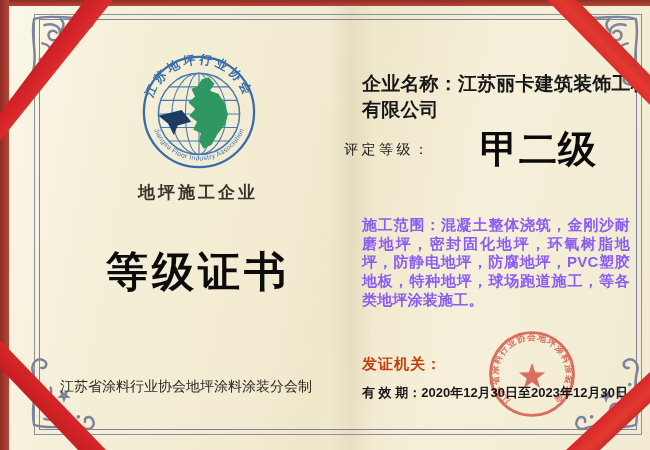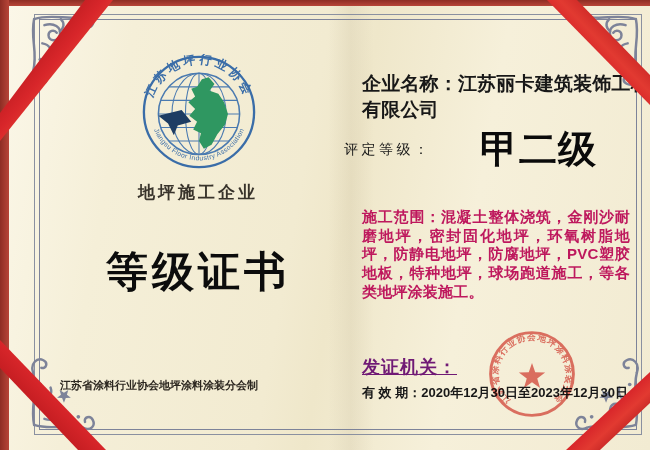--- a/index.html
+++ b/index.html
@@ -32,35 +32,35 @@
   
   .logo-svg{position:absolute;left:141px;top:54px;width:116px;height:116px;}
   .subtitle{position:absolute;left:38px;top:181px;width:320px;text-align:center;
     font-family:"Liberation Serif",serif;font-size:17px;font-weight:600;
     letter-spacing:3px;color:#38332b;}
   .title{position:absolute;left:38px;top:244px;width:320px;text-align:center;
     font-size:42px;font-weight:900;letter-spacing:4px;color:#0c0c0c;}
   .certno-line{position:absolute;left:65px;top:348px;
     font-family:"Liberation Serif",serif;font-size:16px;color:#413b31;}
   .issuer-line{position:absolute;left:60px;top:378px;
-    font-family:"Liberation Serif",serif;font-size:11px;font-weight:700;
+    font-family:"Liberation Serif",serif;font-size:14px;font-weight:400;
     color:#2c2720;letter-spacing:0px;}
 
   
   .company-line{position:absolute;left:362px;top:71px;font-size:19px;
     font-weight:700;color:#181818;letter-spacing:0.2px;}
   .grade-label{position:absolute;left:344px;top:141px;font-size:14px;
     font-weight:400;color:#181818;letter-spacing:3.5px;}
   .grade-value{position:absolute;left:460px;top:124px;font-size:38px;
     font-weight:900;color:#0a0a0a;letter-spacing:1px;margin-left:20px;}
-  .scope-para{position:absolute;left:362px;top:208px;width:268px;
-    font-size:15px;font-weight:600;line-height:18.7px;color:#be185d;
+  .scope-para{position:absolute;left:362px;top:216px;width:268px;
+    font-size:15px;font-weight:600;line-height:18.7px;color:#8b5cf6;
     text-align:justify;margin:0;letter-spacing:0.2px;}
-  .authority-label{position:absolute;left:362px;top:355px;font-size:18px;
-    font-weight:700;color:#701a75;letter-spacing:1px;text-decoration:underline;}
+  .authority-label{position:absolute;left:362px;top:355px;font-size:15px;
+    font-weight:700;color:#c2410c;letter-spacing:1px;}
   .validity-line{position:absolute;left:362px;top:384px;font-size:13px;
     font-weight:700;color:#181818;}
   .validity-line .val{font-weight:600;}
 
   .seal-svg{position:absolute;left:486px;top:328px;width:92px;height:92px;
     opacity:0.88;mix-blend-mode:multiply;}
 
   .ribbons{position:absolute;left:0;top:0;width:650px;height:450px;pointer-events:none;}
 </style>
 </head>

